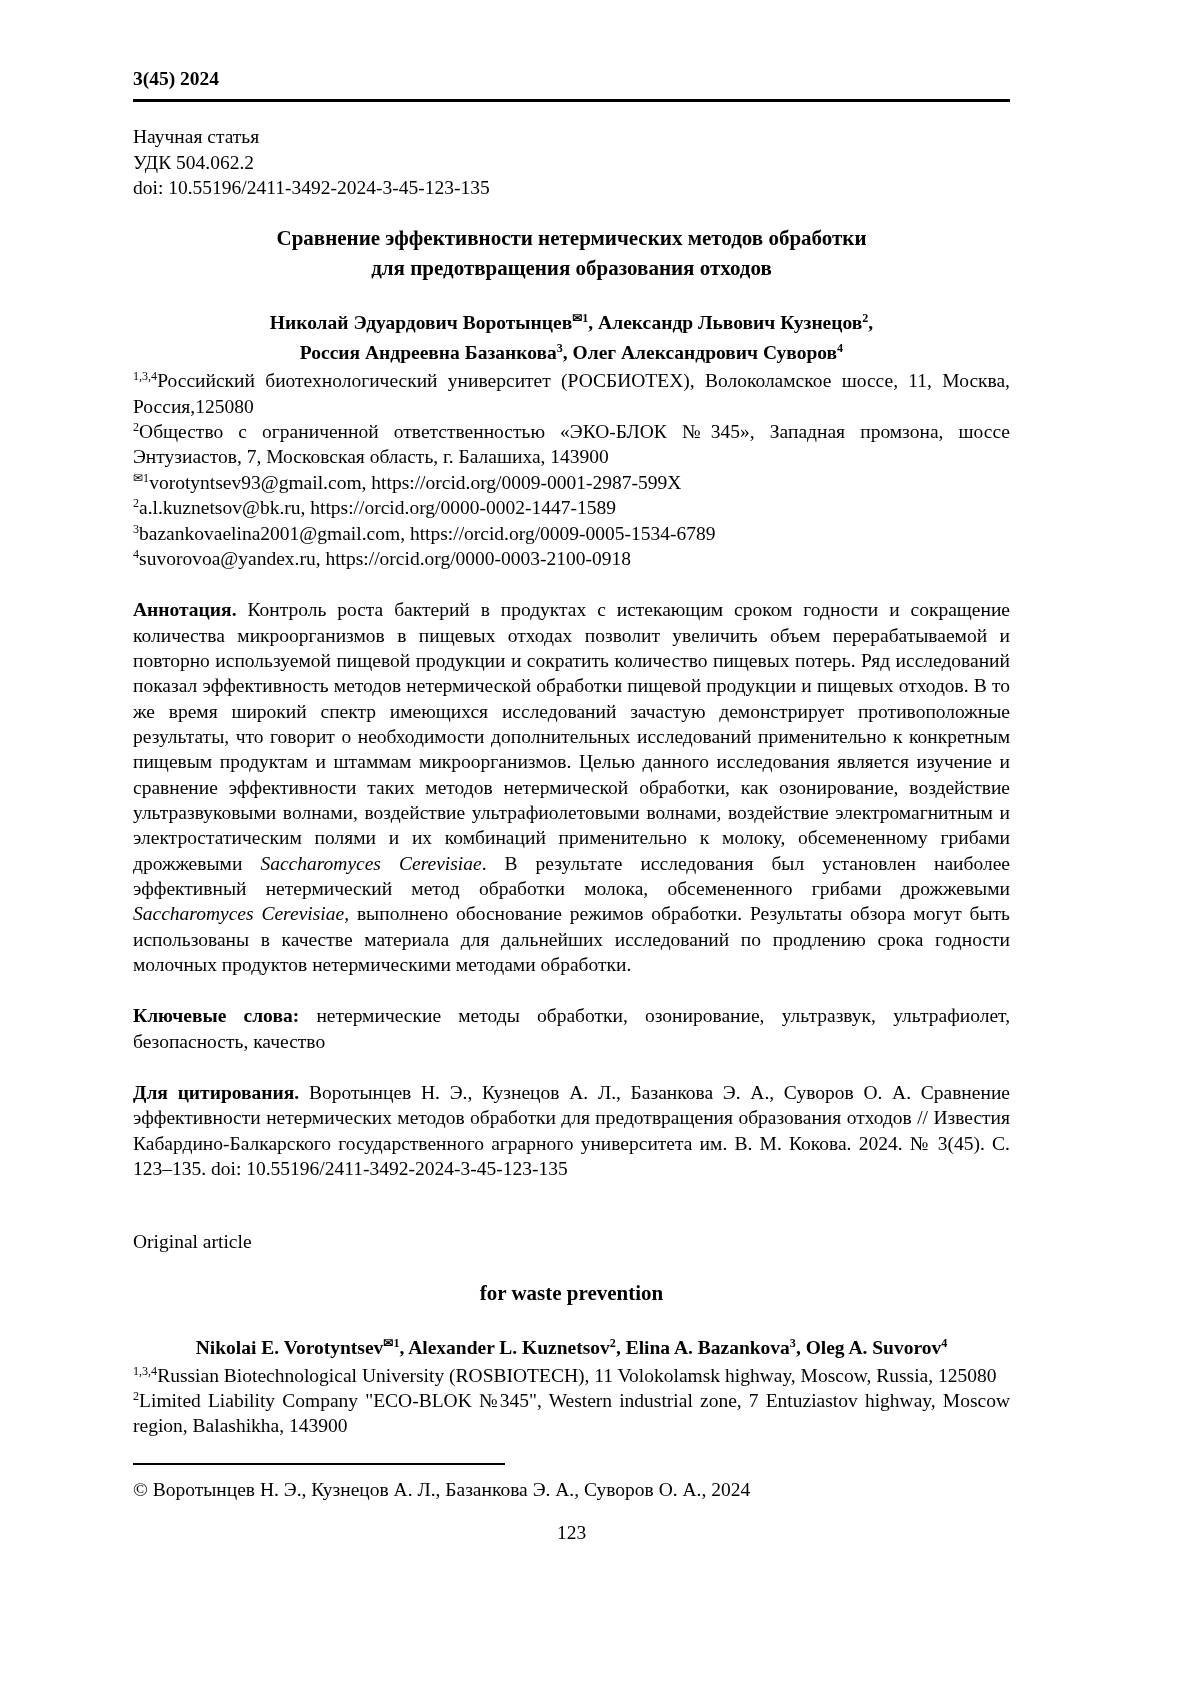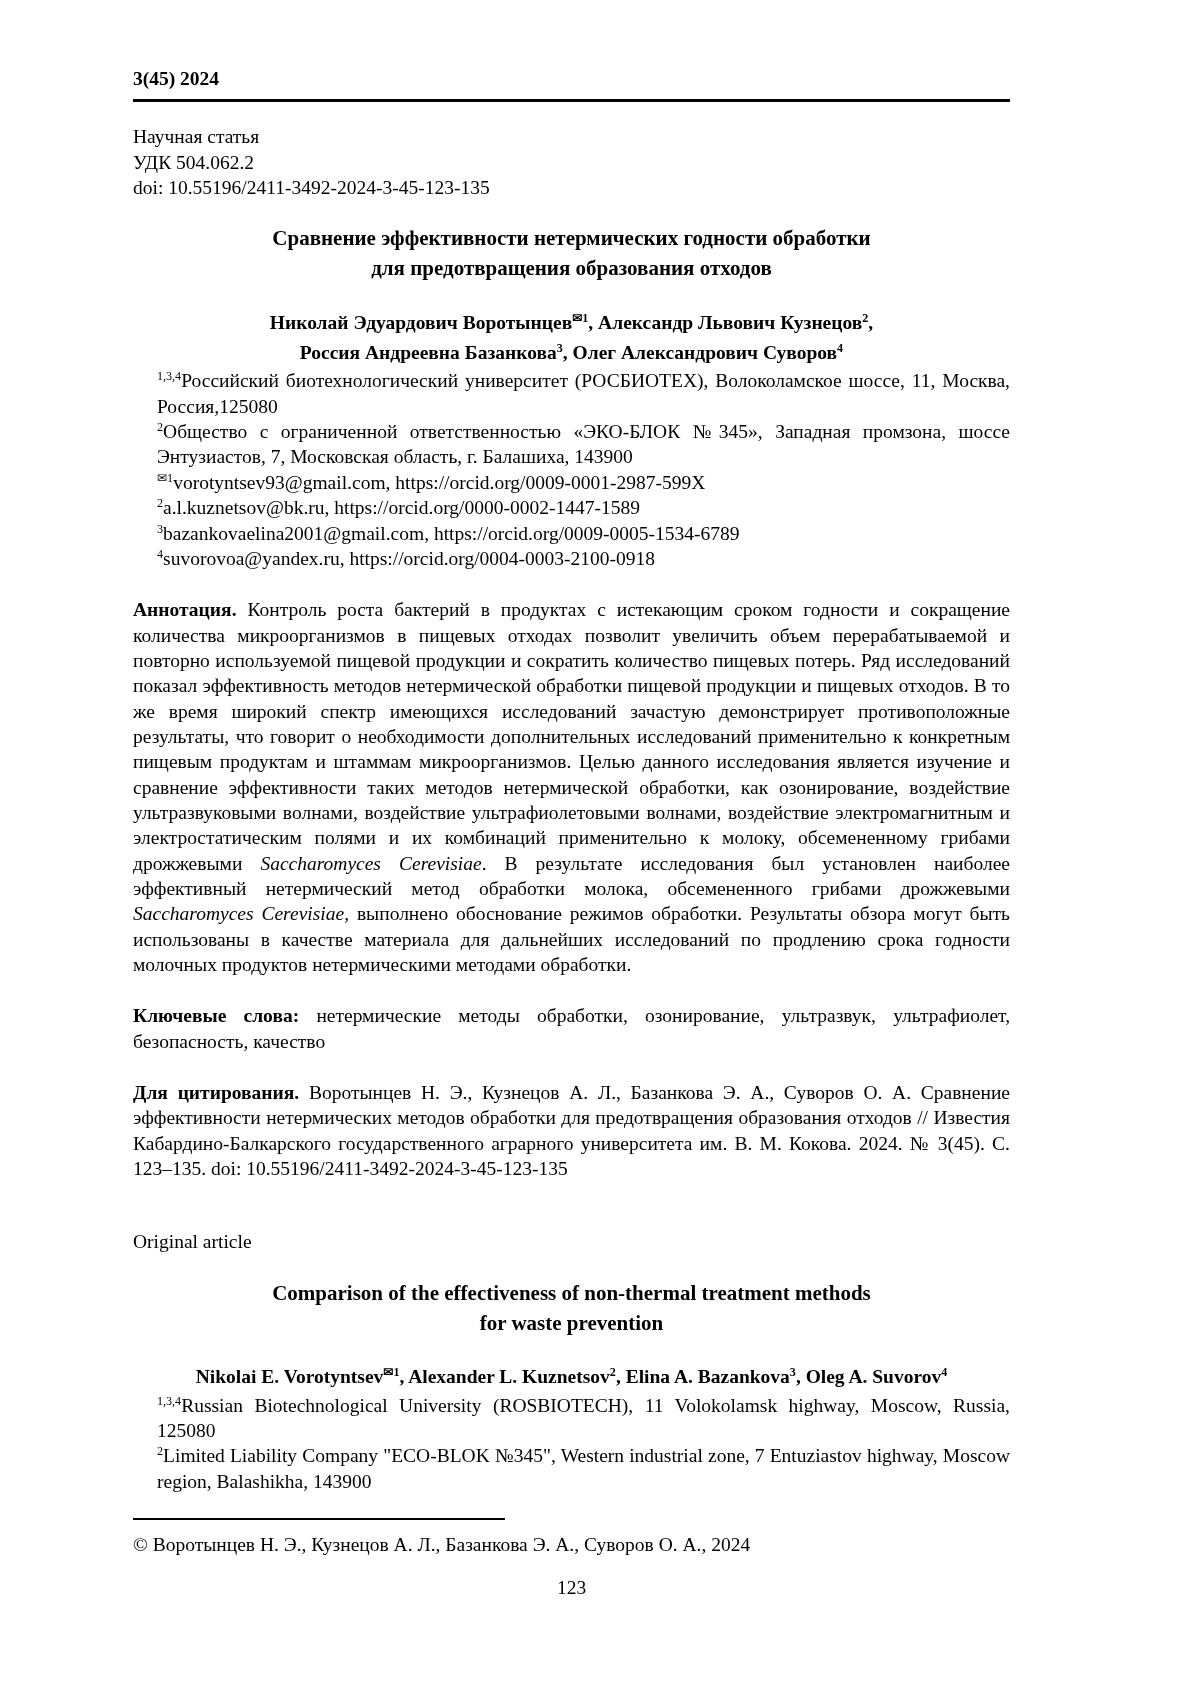--- a/index.html
+++ b/index.html
@@ -36,21 +36,21 @@
 
   
   .title-ru, .title-en {
     margin-top: 24px;
     text-align: center;
     font-weight: bold;
     font-size: 21px;
     line-height: 1.42;
   }
   .authors-ru, .authors-en { margin-top: 24px; font-weight: bold; line-height: 1.55; text-align: center; }
-  .aff p, .justify { text-align: justify; margin-left: 24px; }
+  .aff p, .justify { text-align: justify; }
   .hyph { hyphens: auto; -webkit-hyphens: auto; }
   .abstract { margin-top: 26px; text-align: justify; }
   .label-b  { font-weight: bold; }
   .label-bi { font-weight: bold; }
   .keywords { margin-top: 26px; text-align: justify; }
   .citation { margin-top: 26px; text-align: justify; }
 
   
   .original-article { margin-top: 48px; }
 
@@ -71,45 +71,44 @@
     <div class="header-rule"></div>
   </header>
 
   <section class="meta">
     <p>Научная статья</p>
     <p>УДК 504.062.2</p>
     <p>doi: 10.55196/2411-3492-2024-3-45-123-135</p>
   </section>
 
   <h1 class="title-ru">
-      <span style="display:block">Сравнение эффективности нетермических годности обработки</span>
+      <span style="display:block">Сравнение эффективности нетермических методов обработки</span>
       <span style="display:block">для предотвращения образования отходов</span>
     </h1>
 
   <p class="authors-ru"><span>Николай Эдуардович Воротынцев</span><sup>✉1</sup><span>, Александр Львович Кузнецов</span><sup>2</sup><span>,</span><br><span>Россия Андреевна Базанкова</span><sup>3</sup><span>, Олег Александрович Суворов</span><sup>4</sup></p>
 
   <section class="aff">
     <p class="hyph"><sup>1,3,4</sup><span>Российский биотехнологический университет (РОСБИОТЕХ), Волоколамское шоссе, 11, Москва, Россия,125080</span></p>
     <p class="hyph"><sup>2</sup><span>Общество с ограниченной ответственностью «ЭКО-БЛОК №345», Западная промзона, шоссе Энтузиастов, 7, Московская область, г. Балашиха, 143900</span></p>
     <p><sup>✉1</sup><span>vorotyntsev93@gmail.com, https://orcid.org/0009-0001-2987-599X</span></p>
     <p><sup>2</sup><span>a.l.kuznetsov@bk.ru, https://orcid.org/0000-0002-1447-1589</span></p>
     <p><sup>3</sup><span>bazankovaelina2001@gmail.com, https://orcid.org/0009-0005-1534-6789</span></p>
-    <p><sup>4</sup><span>suvorovoa@yandex.ru, https://orcid.org/0004-0003-2100-0918</span></p>
+    <p><sup>4</sup><span>suvorovoa@yandex.ru, https://orcid.org/0000-0003-2100-0918</span></p>
   </section>
 
   <p class="abstract hyph"><span class="label-b">Аннотация.</span><span> Контроль роста бактерий в продуктах с истекающим сроком годности и сокращение количества микроорганизмов в пищевых отходах позволит увеличить объем перерабатываемой и повторно используемой пищевой продукции и сократить количество пищевых потерь. Ряд исследований показал эффективность методов нетермической обработки пищевой продукции и пищевых отходов. В то же время широкий спектр имеющихся исследований зачастую демонстрирует противоположные результаты, что говорит о необходимости дополнительных исследований применительно к конкретным пищевым продуктам и штаммам микроорганизмов. Целью данного исследования является изучение и сравнение эффективности таких методов нетермической обработки, как озонирование, воздействие ультразвуковыми волнами, воздействие ультрафиолетовыми волнами, воздействие электромагнитным и электростатическим полями и их комбинаций применительно к молоку, обсемененному грибами дрожжевыми </span><i>Saccharomyces Cerevisiae</i><span>. В результате исследования был установлен наиболее эффективный нетермический метод обработки молока, обсемененного грибами дрожжевыми </span><i>Saccharomyces Cerevisiae</i><span>, выполнено обоснование режимов обработки. Результаты обзора могут быть использованы в качестве материала для дальнейших исследований по продлению срока годности молочных продуктов нетермическими методами обработки.</span></p>
 
   <p class="keywords hyph"><span class="label-bi">Ключевые слова:</span><span> нетермические методы обработки, озонирование, ультразвук, ультрафиолет, безопасность, качество</span></p>
 
   <p class="citation hyph"><span class="label-bi">Для цитирования.</span><span> Воротынцев Н. Э., Кузнецов А. Л., Базанкова Э. А., Суворов О. А. Сравнение эффективности нетермических методов обработки для предотвращения образования отходов // Известия Кабардино-Балкарского государственного аграрного университета им. В. М. Кокова. 2024. № 3(45). С. 123–135. doi: 10.55196/2411-3492-2024-3-45-123-135</span></p>
 
   <p class="original-article">Original article</p>
 
   <h2 class="title-en" lang="en">
-      <span style="display:block">Comparison of the effectiveness of non-thermal treatment methods</span>
       <span style="display:block">for waste prevention</span>
     </h2>
 
   <p class="authors-en" lang="en"><span>Nikolai E. Vorotyntsev</span><sup>✉1</sup><span>, Alexander L. Kuznetsov</span><sup>2</sup><span>, Elina A. Bazankova</span><sup>3</sup><span>, Oleg A. Suvorov</span><sup>4</sup></p>
 
   <section class="aff" lang="en">
     <p><sup>1,3,4</sup><span>Russian Biotechnological University (ROSBIOTECH), 11 Volokolamsk highway, Moscow, Russia, 125080</span></p>
     <p><sup>2</sup><span>Limited Liability Company "ECO-BLOK №345", Western industrial zone, 7 Entuziastov highway, Moscow region, Balashikha, 143900</span></p>
   </section>
 

